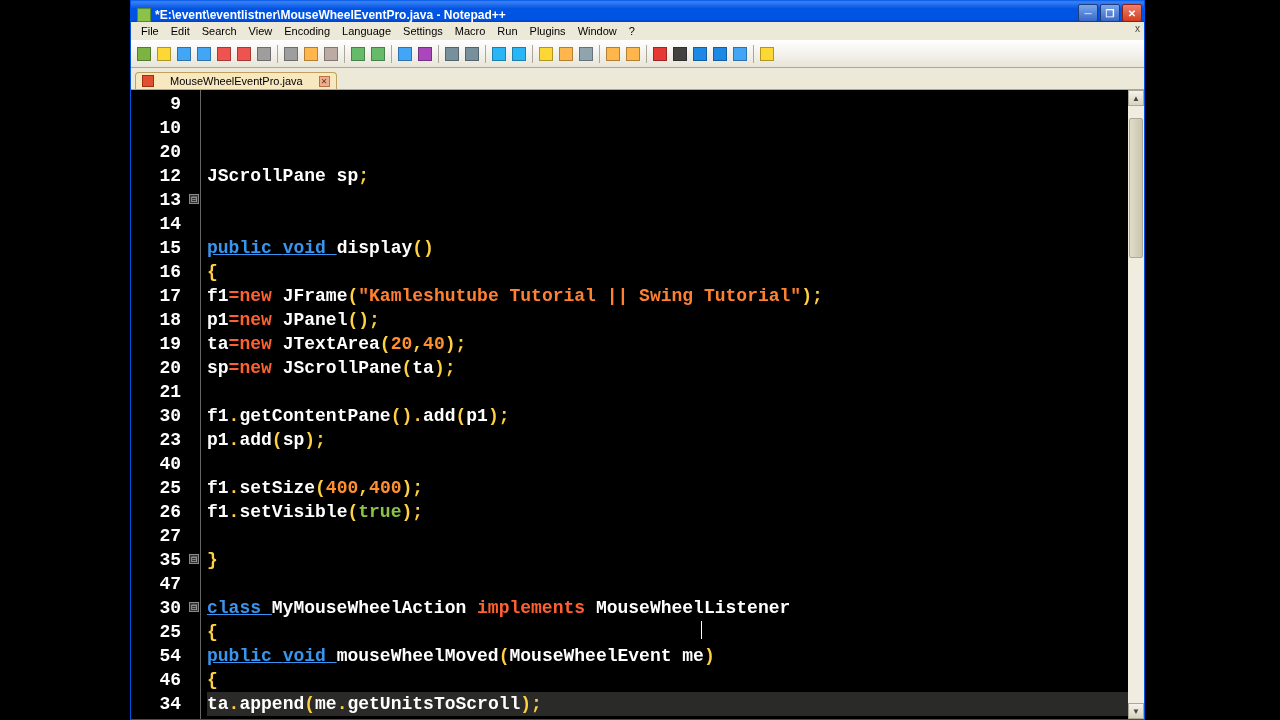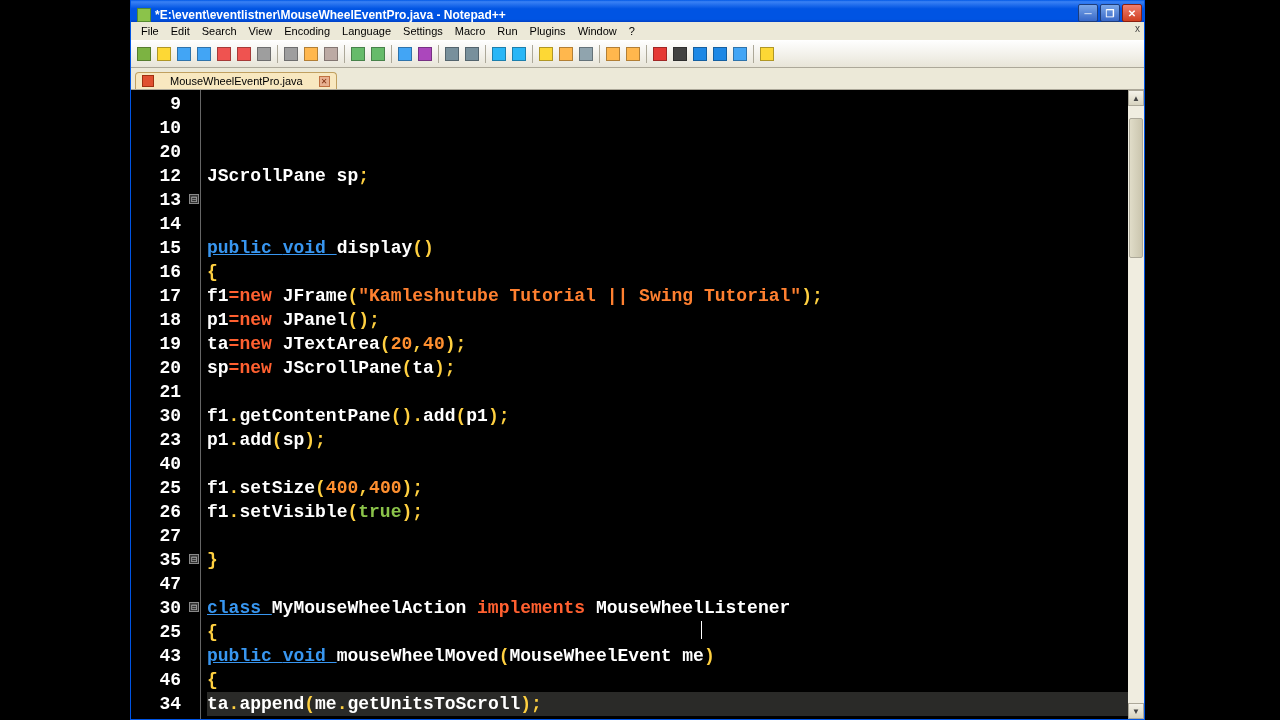--- a/index.html
+++ b/index.html
@@ -197,21 +197,21 @@
         <div>30</div>
         <div>23</div>
         <div>40</div>
         <div>25</div>
         <div>26</div>
         <div>27</div>
         <div>35</div>
         <div>47</div>
         <div>30</div>
         <div>25</div>
-        <div>43</div>
+        <div>54</div>
         <div>46</div>
         <div>34</div>
       </div>
     <div class="fold-col" id="foldcol">
         <div class="fold-mark" style="top: 104px;">⊟</div>
         <div class="fold-mark" style="top: 464px;">⊟</div>
         <div class="fold-mark" style="top: 512px;">⊟</div>
       </div>
     <div class="code" id="code">
       <div class="caret" style="left:500px; top:531px;"></div>

